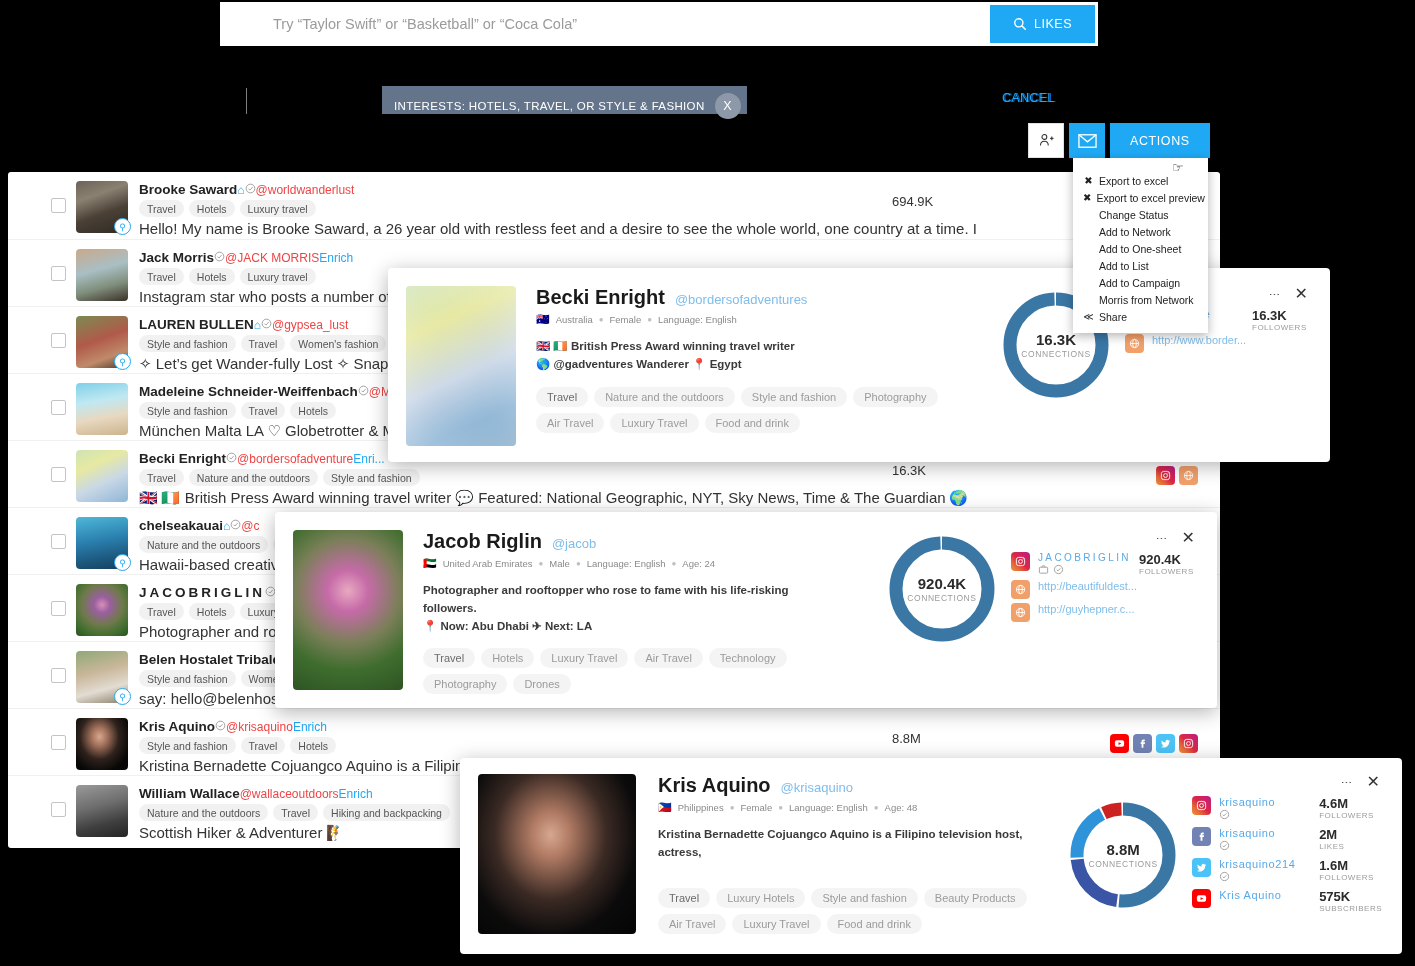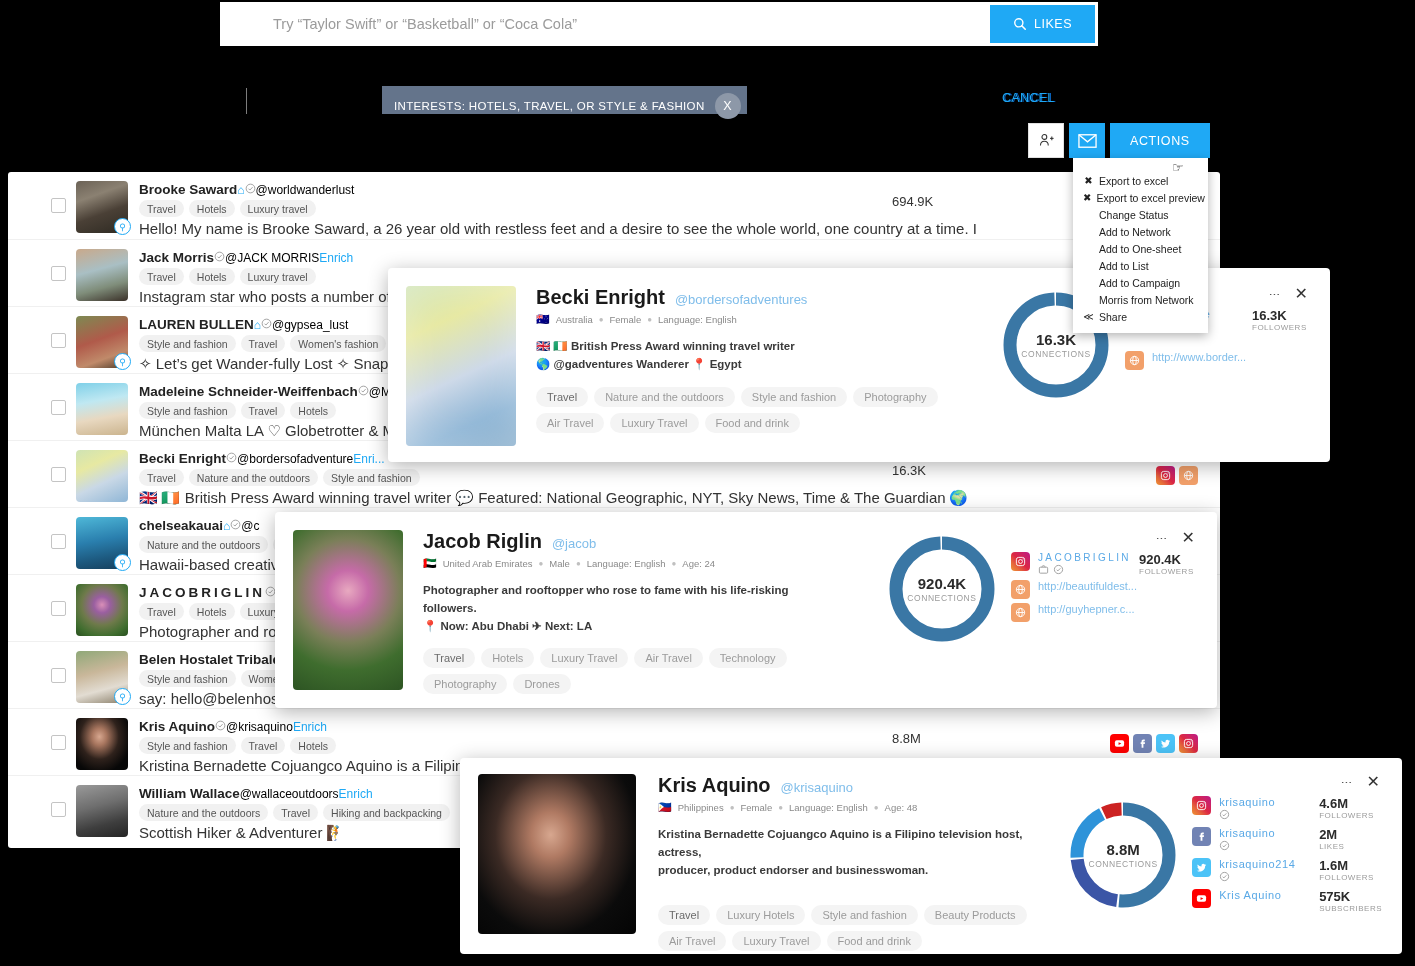--- a/index.html
+++ b/index.html
@@ -110,21 +110,21 @@
     border-radius:50%; background:#fff; border:1.5px solid #1FA9F5;
     display:flex; align-items:center; justify-content:center;
     font-size:9px; color:#1FA9F5;
   }
   .rinfo { margin-left:11px; flex:1; min-width:0; padding-top:1px; }
   .rname-line { display:flex; align-items:center; white-space:nowrap; }
   .rname { font-size:13.5px; font-weight:bold; color:#222; }
   .rname.spaced { letter-spacing:3px; }
   .home-ico { color:#1FA9F5; font-size:12px; }
   .chk-ico { color:#8a8a8a; font-size:11px; }
-  .handle { color:#000000; font-size:12px; }
+  .handle { color:#ef4444; font-size:12px; }
   .enrich { color:#1FA9F5; font-size:12px; }
   .tags { display:flex; gap:5px; margin-top:3px; }
   .tag {
     background:#f1f1f1; color:#555; font-size:10.5px;
     padding:2.5px 8px; border-radius:9px; white-space:nowrap;
   }
   .bio {
     font-size:15px; color:#333; margin-top:3px;
     white-space:nowrap; overflow:hidden;
   }
@@ -591,21 +591,21 @@
                   <path d="M8 12.5l2.6 2.6L16 9.5" fill="none" stroke="#9b9b9b" stroke-width="2"></path>
                 </svg>
               </div>
             </div>
             <div class="stat-num">
               <div class="stat-val">16.3K</div>
               <div class="stat-lbl">FOLLOWERS</div>
             </div>
           </div>
         </div>
-      <div class="stat-row" style="margin-top:19px;">
+      <div class="stat-row" style="margin-top:2px;">
         <span class="stat-ico sq web">
           <svg viewBox="0 0 24 24">
               <circle cx="12" cy="12" r="9" fill="none" stroke="#fff" stroke-width="2"></circle>
               <ellipse cx="12" cy="12" rx="4" ry="9" fill="none" stroke="#fff" stroke-width="2"></ellipse>
               <line x1="3" y1="12" x2="21" y2="12" stroke="#fff" stroke-width="2"></line>
             </svg>
         </span>
         <span class="link-row">http://www.border...</span>
       </div>
     </div>
@@ -723,21 +723,20 @@
         <span>Philippines</span>
         <span class="dot">●</span>
         <span>Female</span>
         <span class="dot">●</span>
         <span>Language: English</span>
         <span class="dot">●</span>
         <span>Age: 48</span>
       </div>
       <div class="c-bio" id="kris-bio">
           <span class="ln">Kristina Bernadette Cojuangco Aquino is a Filipino television host, actress,</span>
-          <span class="ln">producer, product endorser and businesswoman.</span>
         </div>
       <div class="c-tags" style="margin-top:26px;" id="kris-tags">
           <span class="c-tag dark">Travel</span>
           <span class="c-tag">Luxury Hotels</span>
           <span class="c-tag">Style and fashion</span>
           <span class="c-tag">Beauty Products</span>
           <span class="c-tag">Air Travel</span>
           <span class="c-tag">Luxury Travel</span>
           <span class="c-tag">Food and drink</span>
         </div>

